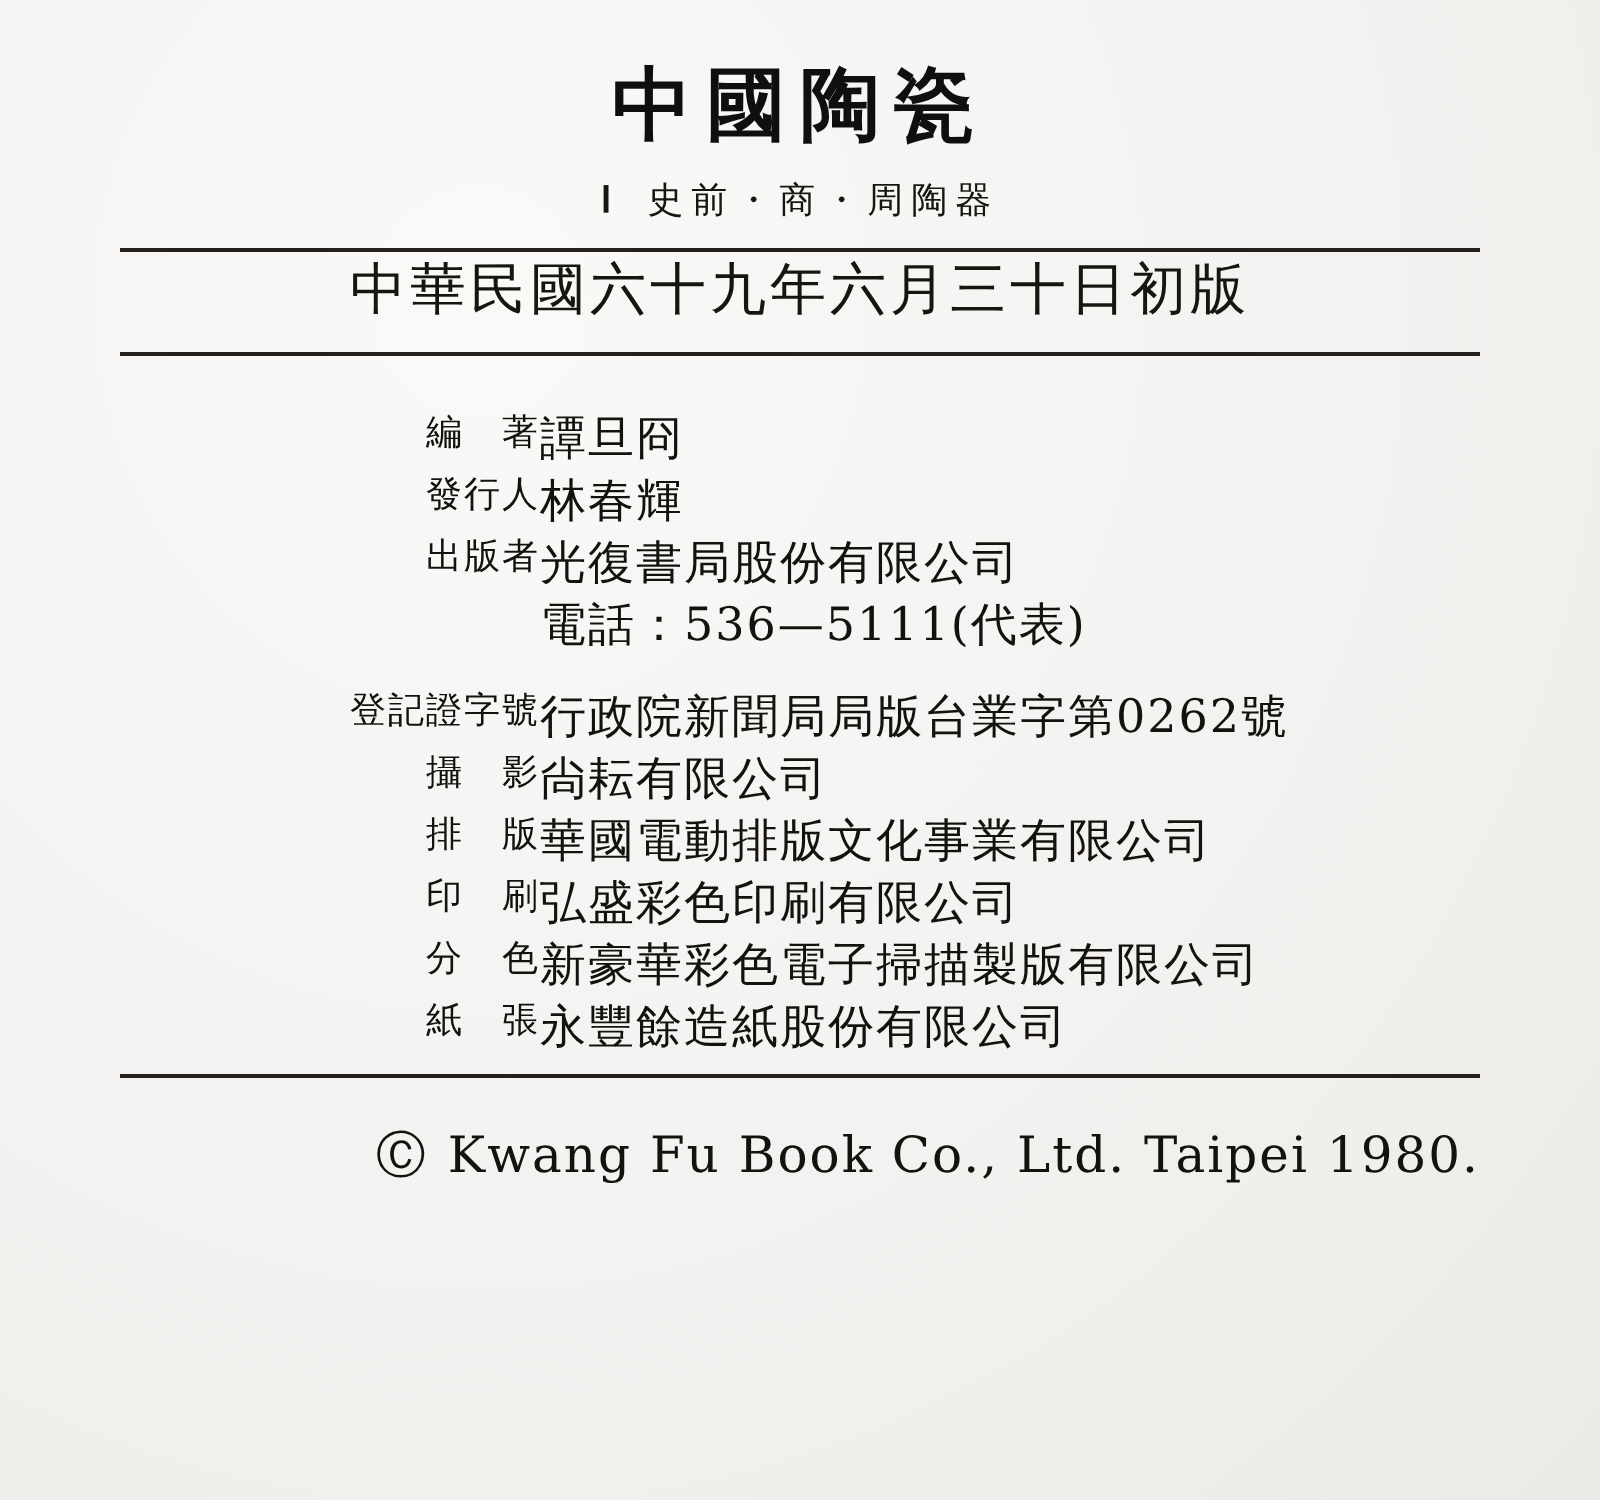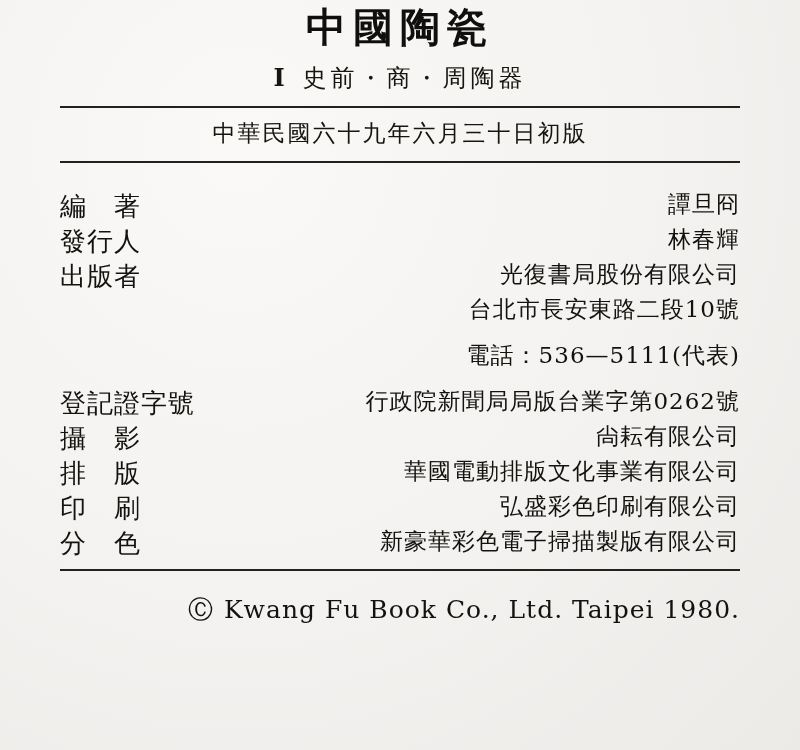--- a/index.html
+++ b/index.html
@@ -19,45 +19,45 @@
     width: 800px;
     height: 750px;
     background:
       radial-gradient(ellipse at 30% 20%, #faf9f7 0%, #f4f2f0 55%, #eceae7 100%);
     box-sizing: border-box;
     padding: 0 60px;
   }
   
   .title-block {
     text-align: center;
-    padding-top: 4px;
+    padding-top: 30px;
   }
   .main-title {
     font-family: "DejaVu Serif", "Liberation Serif", serif;
     font-size: 40px;
     font-weight: bold;
     letter-spacing: 7px;
     line-height: 1.15;
     color: #100f0e;
     margin: 0;
   }
   .subtitle {
-    font-size: 24px;
+    font-size: 18px;
     letter-spacing: 4px;
     margin-top: 12px;
     color: #16150f;
+    font-family: Liberation Serif, serif;
   }
   .subtitle .vol {
     margin-right: 14px;
     font-weight: bold;
   }
   .edition-line {
-    font-size: 23px;
+    font-size: 28px;
     letter-spacing: 2px;
-    margin-top: 10px;
     color: #16150f;
   }
   .rule {
     height: 2px;
     background: #23201d;
     margin: 12px 0 0 0;
   }
   .rule.thin {
     height: 2px;
   }
@@ -66,35 +66,34 @@
     margin-top: 26px;
     width: 100%;
     border-collapse: collapse;
   }
   .colophon td {
     vertical-align: top;
     padding: 0;
   }
   .c-label {
     width: 210px;
-    text-align: left;
-    font-size: 26px;
+    text-align: right;
+    font-size: 18px;
     letter-spacing: 1px;
     white-space: nowrap;
     padding-bottom: 15px;
     color: #14120f;
   }
   .c-value {
     font-size: 23px;
     letter-spacing: 1px;
     padding-bottom: 15px;
     padding-left: 16px;
     color: #14120f;
     white-space: nowrap;
-    text-align: right;
   }
   .c-value.sub {
     padding-bottom: 15px;
   }
   
   .footer-rule {
     margin-top: 8px;
     height: 2px;
     background: #23201d;
   }
@@ -136,24 +135,20 @@
       <tr>
         <td class="c-label">發行人</td>
         <td class="c-value">林春輝</td>
       </tr>
       <tr>
         <td class="c-label">出版者</td>
         <td class="c-value">光復書局股份有限公司</td>
       </tr>
       <tr>
         <td class="c-label"></td>
-        <td class="c-value sub">台北市長安東路二段10號</td>
-      </tr>
-      <tr>
-        <td class="c-label"></td>
         <td class="c-value sub">電話：536—5111(代表)</td>
       </tr>
       <tr>
         <td class="c-label">登記證字號</td>
         <td class="c-value">行政院新聞局局版台業字第0262號</td>
       </tr>
       <tr>
         <td class="c-label">攝　影</td>
         <td class="c-value">尙耘有限公司</td>
       </tr>
@@ -162,20 +157,24 @@
         <td class="c-value">華國電動排版文化事業有限公司</td>
       </tr>
       <tr>
         <td class="c-label">印　刷</td>
         <td class="c-value">弘盛彩色印刷有限公司</td>
       </tr>
       <tr>
         <td class="c-label">分　色</td>
         <td class="c-value">新豪華彩色電子掃描製版有限公司</td>
       </tr>
+      <tr>
+        <td class="c-label">紙　張</td>
+        <td class="c-value">永豐餘造紙股份有限公司</td>
+      </tr>
     </tbody>
   </table>
 
   <div class="footer-rule"></div>
 
   <div class="footer">
     <span class="cmark">Ⓒ</span><span>Kwang  Fu  Book  Co., Ltd.  Taipei  1980.</span>
   </div>
 
 </div>

